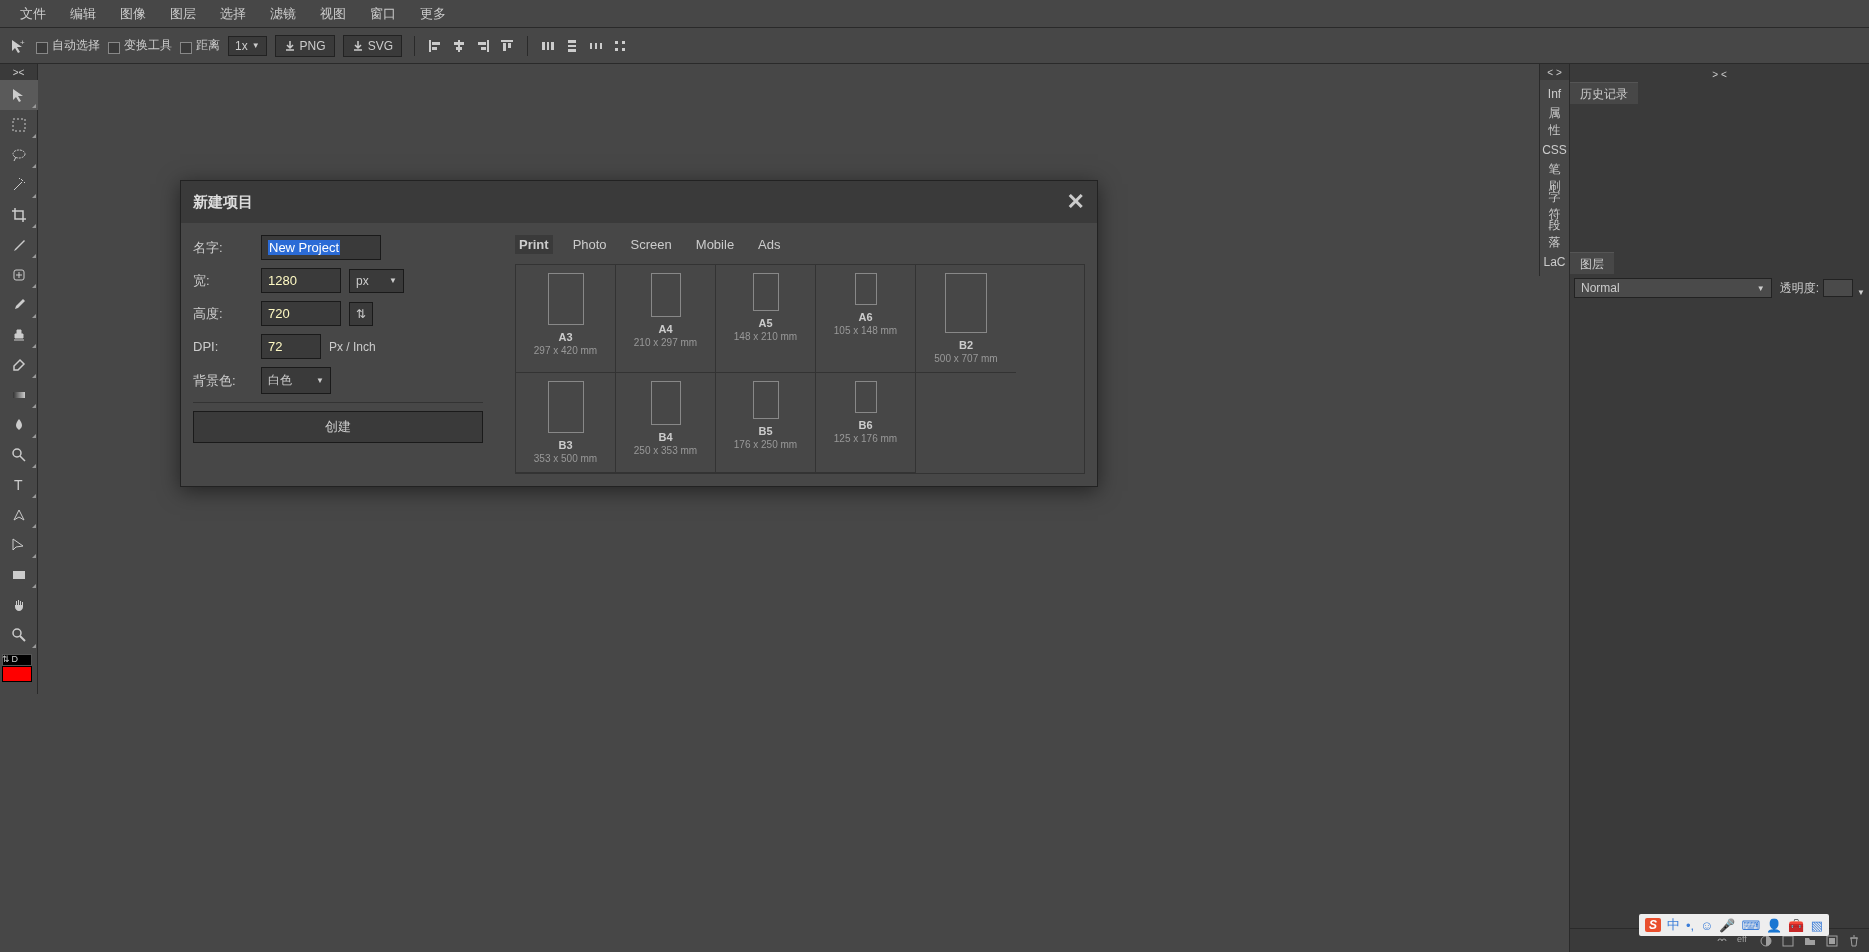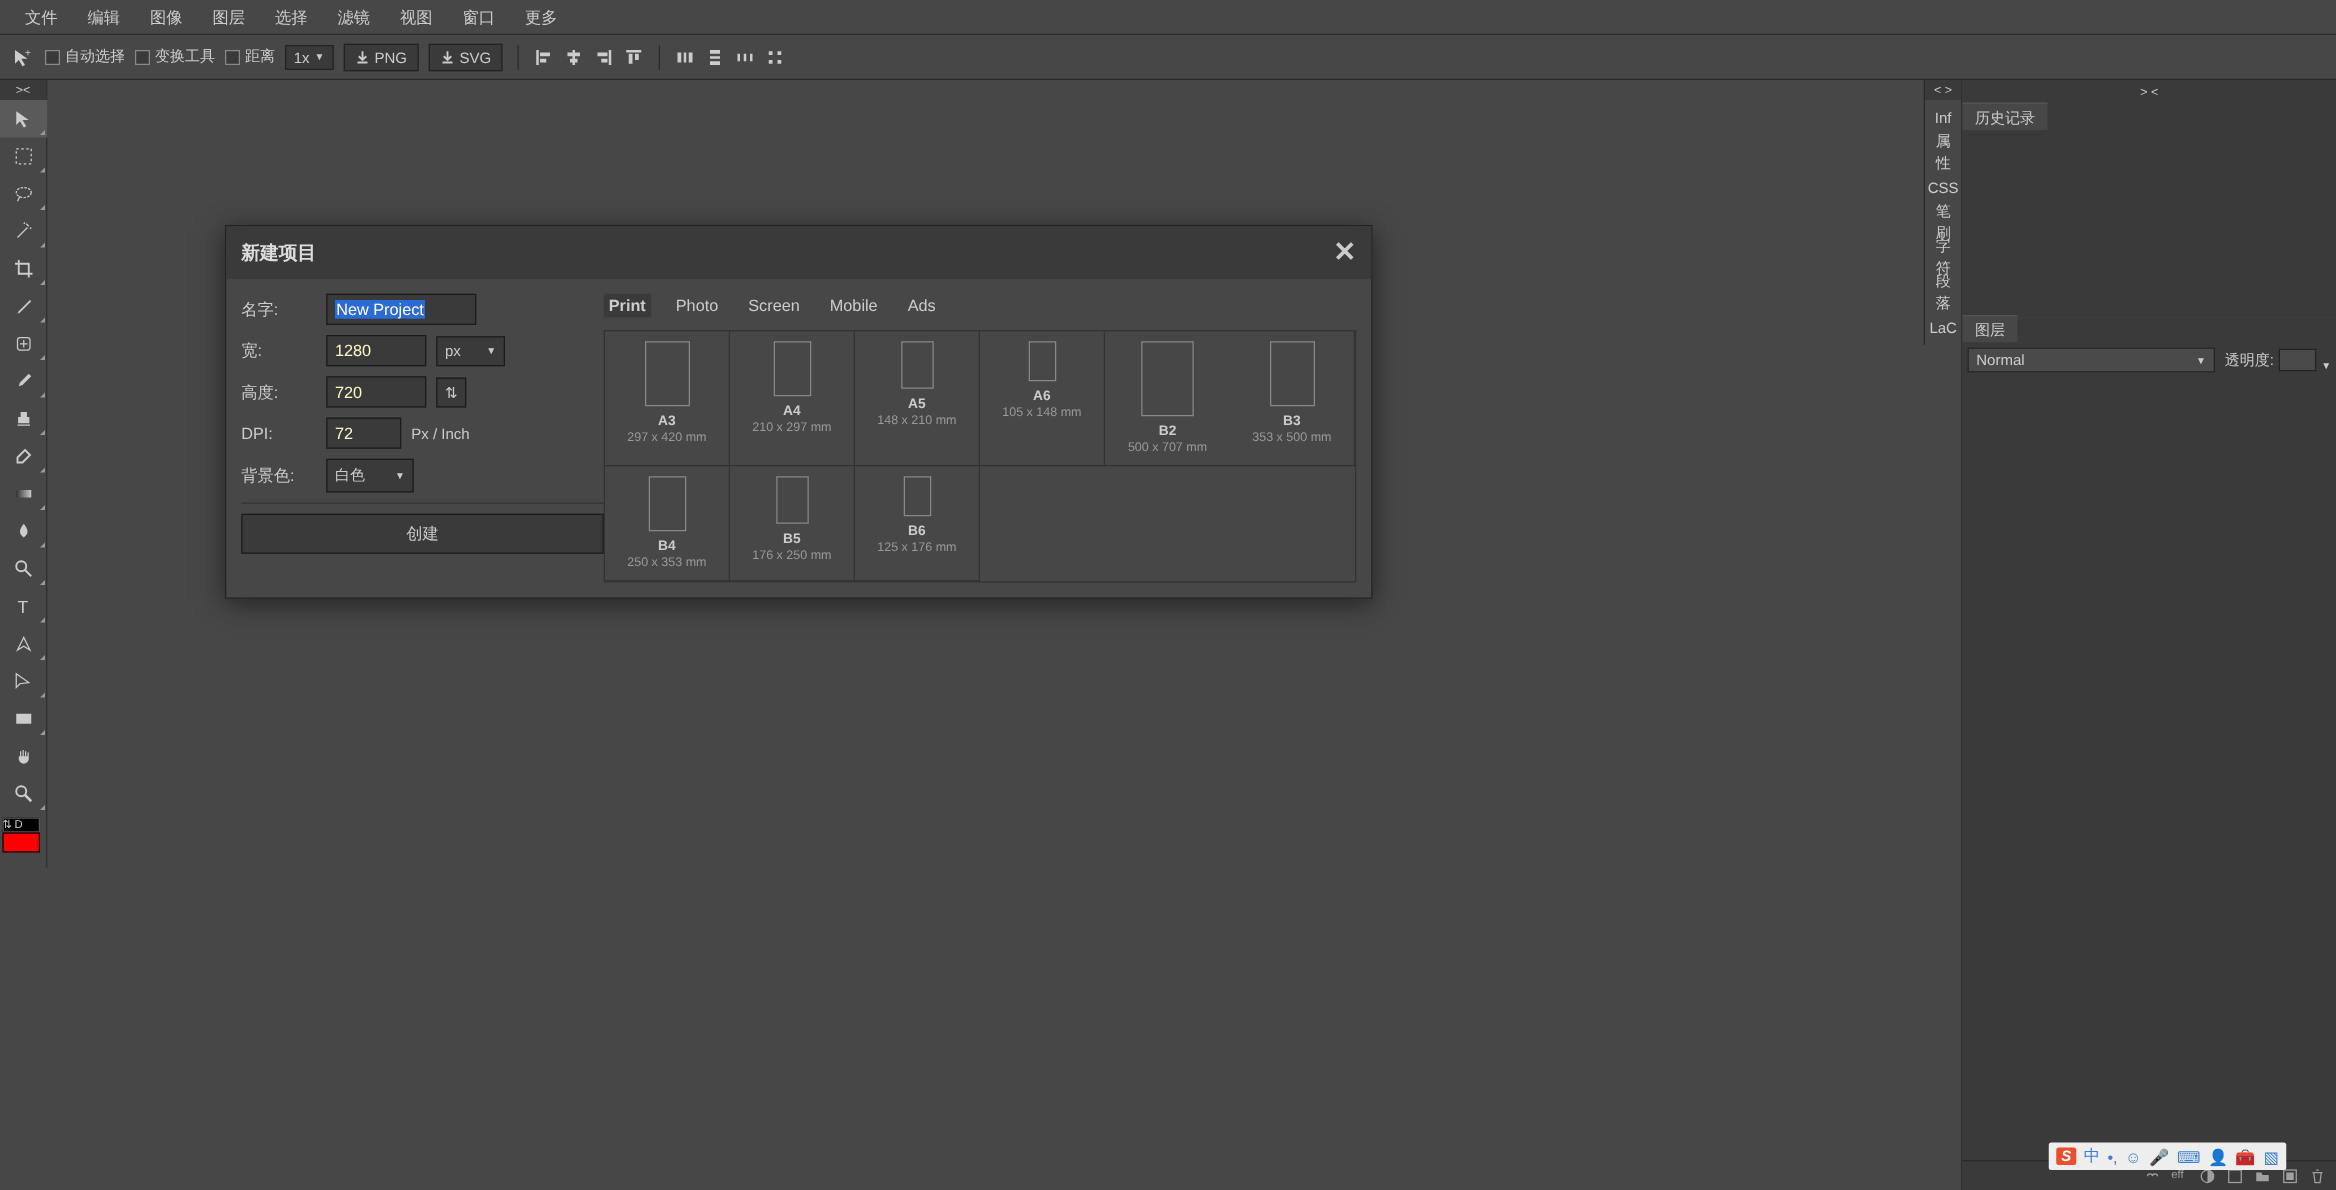--- a/index.html
+++ b/index.html
@@ -5,21 +5,21 @@
 * { margin: 0; padding: 0; box-sizing: border-box; font-family: Arial, "Microsoft YaHei", sans-serif; }
 body { background: #474747; color: #ccc; font-size: 12px; overflow: hidden; width: 1869px; height: 952px; position: relative; }
 
 
 .menubar { height: 28px; background: #474747; display: flex; align-items: center; padding: 0 8px; border-bottom: 1px solid #2a2a2a; }
 .menu-item { padding: 4px 12px; cursor: pointer; font-size: 13px; }
 
 
 .optionsbar { height: 36px; background: #474747; display: flex; align-items: center; padding: 0 8px; gap: 8px; border-bottom: 1px solid #2a2a2a; }
 .opt-icon { width: 20px; height: 20px; display: flex; align-items: center; justify-content: center; }
-.checkbox { display: flex; align-items: center; gap: 4px; }
+.checkbox { display: flex; align-items: flex-end; gap: 4px; }
 .cb { width: 12px; height: 12px; border: 1px solid #888; background: #3a3a3a; }
 .dropdown-small { background: #3a3a3a; border: 1px solid #222; padding: 2px 6px; display: flex; align-items: center; gap: 4px; }
 .btn-tool { background: #3a3a3a; border: 1px solid #222; padding: 3px 8px; display: flex; align-items: center; gap: 4px; cursor: pointer; }
 .sep { width: 1px; height: 20px; background: #2a2a2a; margin: 0 4px; }
 .align-icon { width: 16px; height: 16px; display:flex; align-items:center; justify-content:center; }
 
 
 .toolbar-left { position: absolute; left: 0; top: 64px; width: 38px; background: #474747; display: flex; flex-direction: column; border-right:1px solid #2a2a2a; }
 .tab-handle { height: 16px; background: #3a3a3a; font-size: 10px; display:flex; align-items:center; justify-content:center; }
 .tool { width: 38px; height: 30px; display: flex; align-items: center; justify-content: center; cursor: pointer; position: relative; }
@@ -51,34 +51,34 @@
 .opacity-box { width:30px; height:18px; background:#4a4a4a; border:1px solid #222;}
 .layers-list { flex:1; background:#3a3a3a;}
 .layers-footer { height: 24px; background: #3a3a3a; display: flex; align-items: center; justify-content: flex-end; gap: 8px; padding: 0 8px; border-top:1px solid #2a2a2a;}
 .lf-icon { width: 14px; height: 14px; opacity: 0.7; }
 
 
 .dialog { position: absolute; left: 180px; top: 180px; width: 918px; background: #474747; border: 1px solid #222; box-shadow: 0 4px 20px rgba(0,0,0,0.5); }
 .dialog-header { background: #3a3a3a; padding: 8px 12px; display: flex; justify-content: space-between; align-items: center; }
 .dialog-title { font-size: 15px; font-weight: bold; color: #ddd; }
 .dialog-close { font-size: 22px; cursor: pointer; color: #ccc; font-weight:bold;}
-.dialog-body { display: flex; padding: 12px; }
+.dialog-body { display: flex; padding: 12px; gap: 20px; }
 .dialog-left { width: 290px; }
 .form-row { display: flex; align-items: center; margin-bottom: 8px; gap: 8px; }
 .form-label { width: 60px; font-size: 13px; }
 .form-input { background: #3a3a3a; border: 1px solid #1a1a1a; padding: 4px 6px; color: #fef9c3; width: 80px; font-size:13px;}
 .form-input.name { width: 120px; color: #fff; }
 .form-input.name::selection { background: #2b6bd6; }
 .name-selected { background: #2b6bd6; color: #fff; padding: 0 1px; }
 .unit-dd { background: #3a3a3a; border: 1px solid #1a1a1a; padding: 4px 6px; display: flex; align-items: center; gap: 6px; width:55px; justify-content:space-between;}
 .swap-btn { background: #3a3a3a; border: 1px solid #1a1a1a; padding: 4px 6px; cursor: pointer; }
 .hr { border-top: 1px solid #333; margin: 8px 0; }
 .create-btn { width: 100%; background: #3a3a3a; border: 1px solid #1a1a1a; padding: 6px; text-align: center; cursor: pointer; font-size:13px; margin-top:6px;}
 
-.dialog-right { flex: 1; }
+.dialog-right { flex: 1; margin-left: 12px; }
 .preset-tabs { display: flex; gap: 16px; margin-bottom: 10px; font-size: 13px; }
 .preset-tab { cursor: pointer; padding: 2px 4px; }
 .preset-tab.active { background: #3a3a3a; font-weight: bold; }
 .preset-grid { display: flex; flex-wrap: wrap; gap: 0; border:1px solid #333;}
 .preset-item { width: 100px; padding: 8px 4px; text-align: center; cursor: pointer; border-right:1px solid #333; border-bottom:1px solid #333;}
 .preset-item:nth-child(5n){border-right:none;}
 .preset-thumb { border: 1px solid #888; margin: 0 auto 6px; background: transparent; }
 .preset-name { font-size: 11px; font-weight: bold; margin-bottom: 2px; }
 .preset-dims { font-size: 10px; color: #999; }
 

